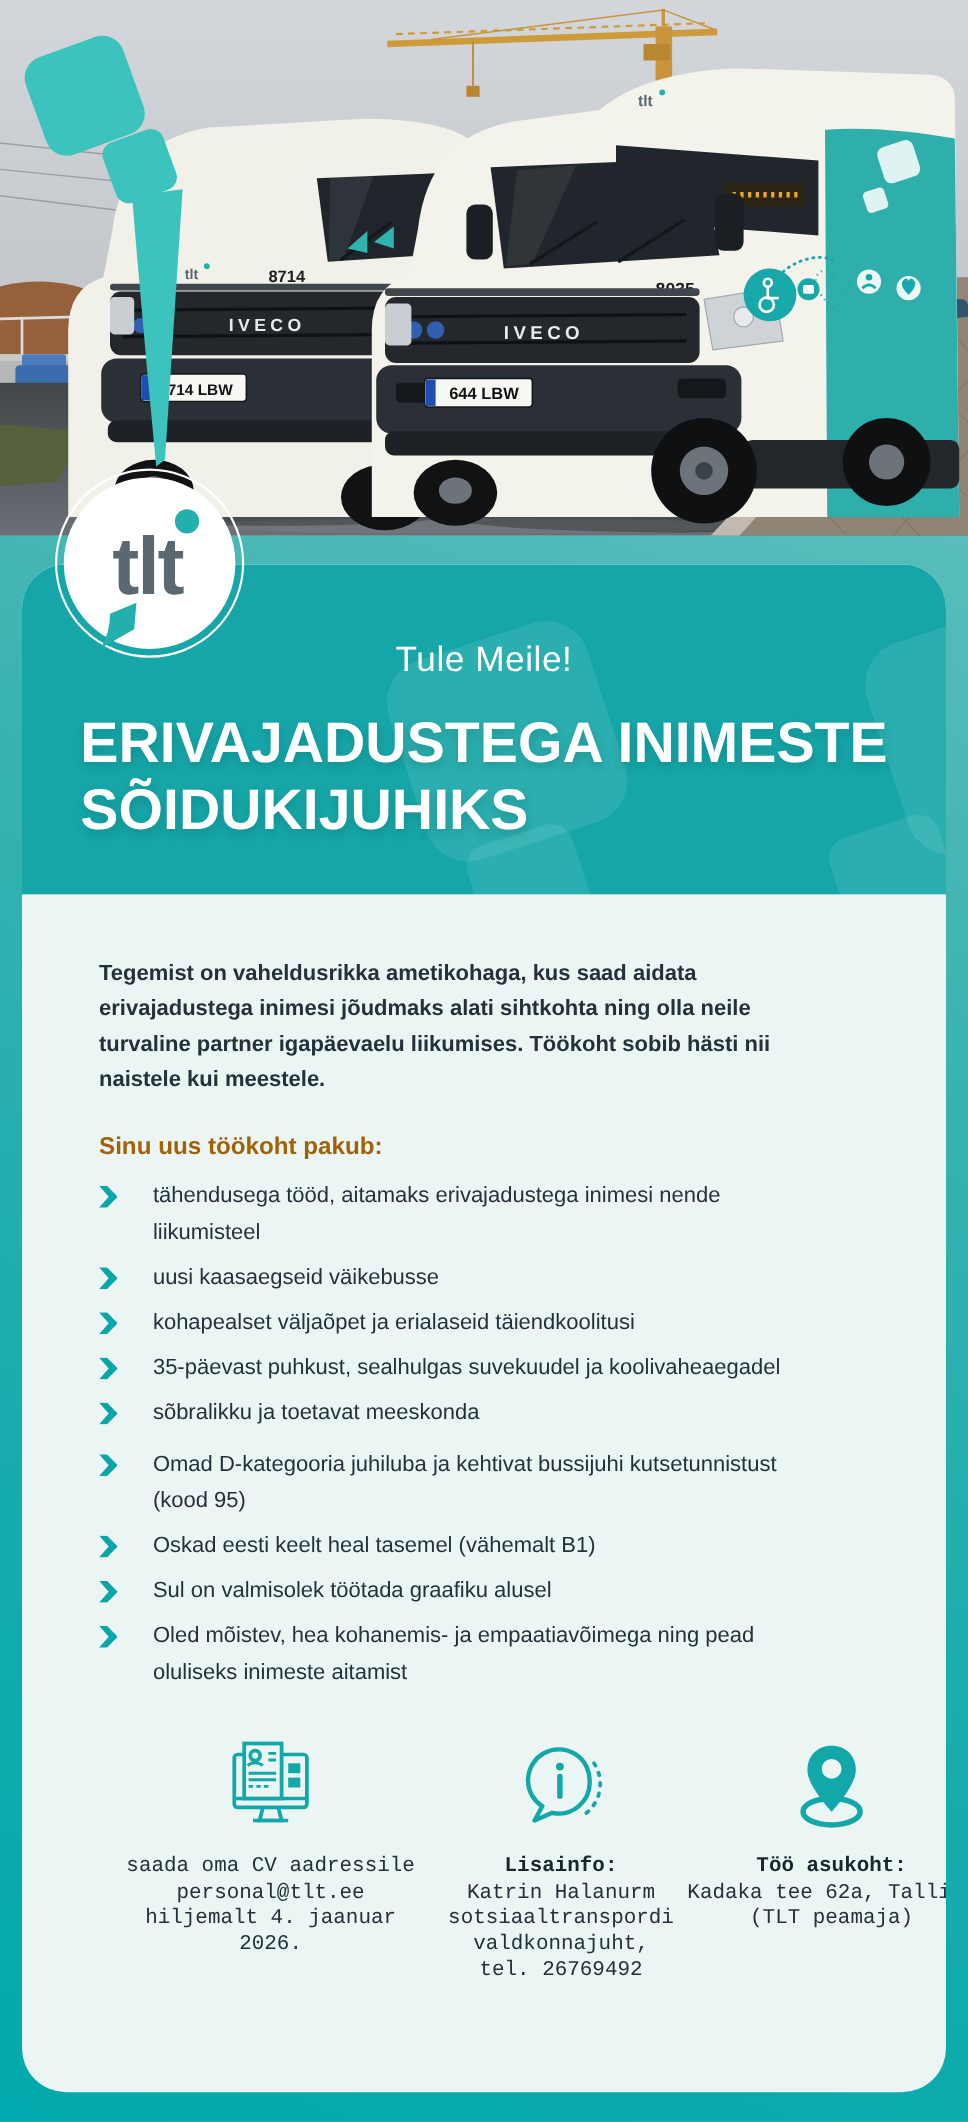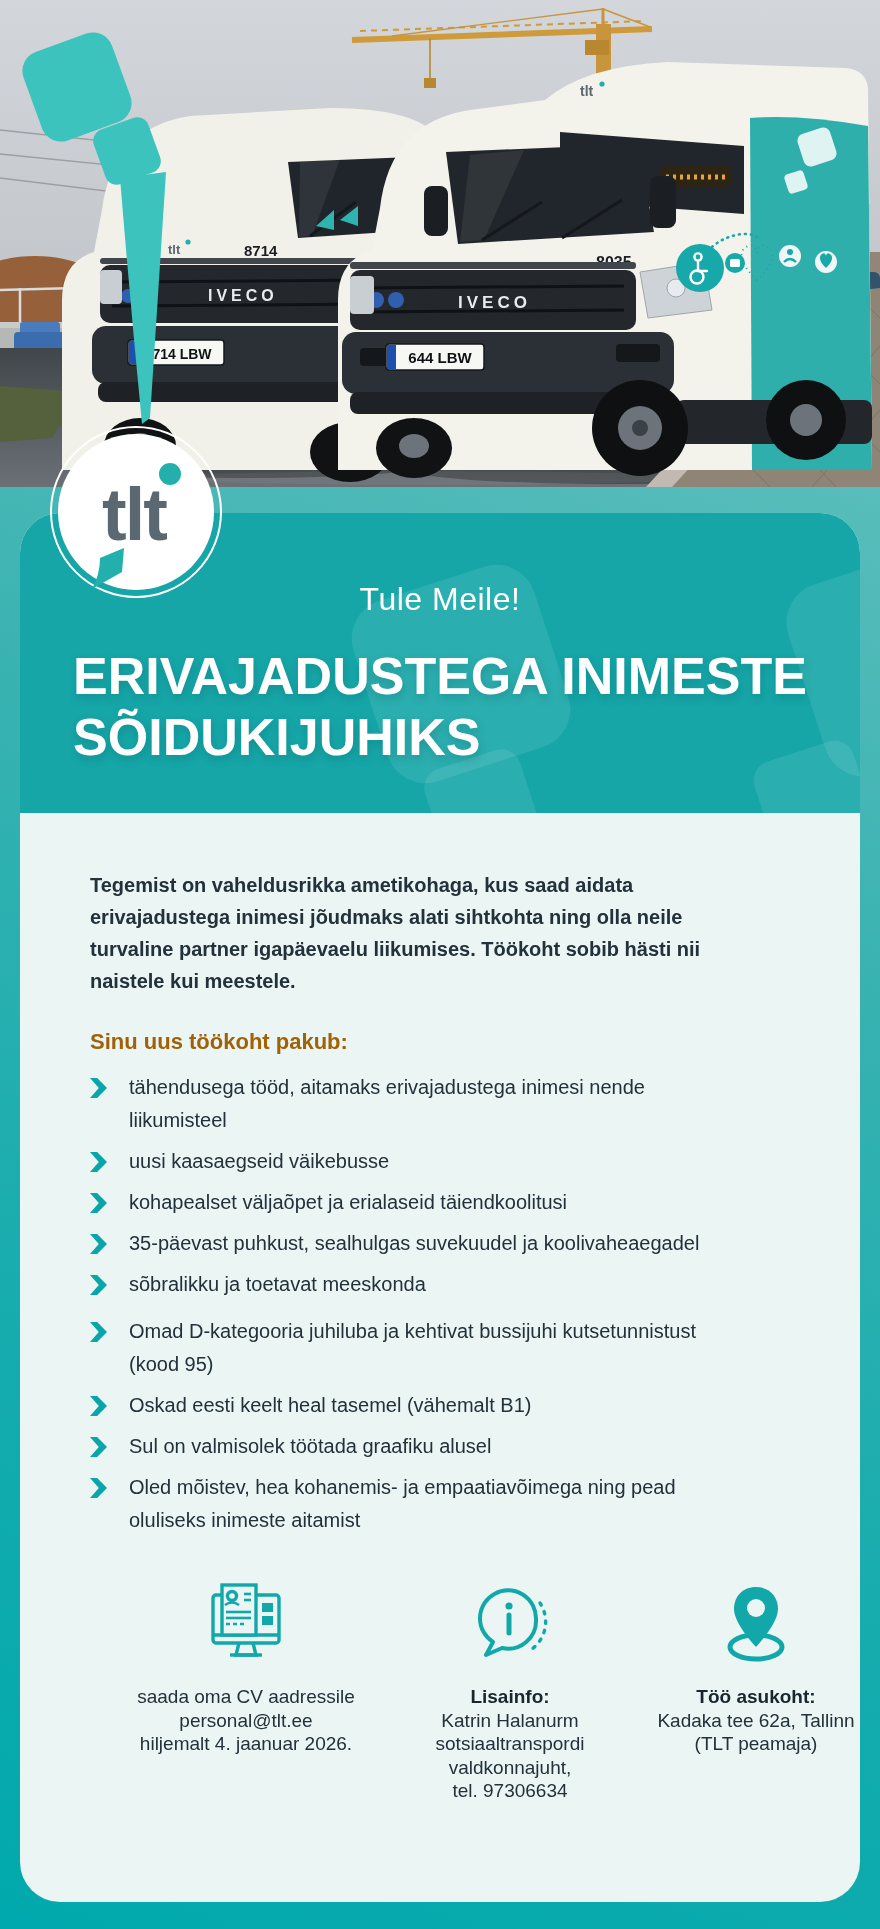--- a/index.html
+++ b/index.html
@@ -47,31 +47,31 @@
   .card-body{flex:1 1 auto;padding:56px 70px 0;position:relative;}
   .pre{white-space:pre-line;}
   .intro{
     margin:0;color:#22313A;font-size:20px;line-height:32px;font-weight:700;
   }
   .sec-heading{
     margin:30px 0 0;color:#a16207;font-size:22px;line-height:30px;font-weight:700;
   }
   ul.blist{list-style:none;margin:14px 0 0;padding:0;}
   ul.blist li{
-    display:flex;align-items:flex-start;gap:22px;
+    display:flex;align-items:flex-start;gap:32px;
     margin:0 0 8px;color:#22313A;font-size:20px;line-height:33px;
   }
   .chev{
     flex:0 0 auto;width:17px;height:20px;margin-top:7px;
     background:#0AA5A8;
     clip-path:polygon(0 0,42% 0,100% 50%,42% 100%,0 100%,52% 50%);
   }
   
   .footer{position:relative;margin-top:42px;height:300px;}
-  .fcol{position:absolute;top:0;width:280px;text-align:center;}
+  .fcol{position:absolute;top:0;width:280px;text-align:center;font-family:Liberation Mono, monospace;}
   .fcol.c1{left:16px;}
   .fcol.c2{left:280px;}
   .fcol.c3{left:526px;}
   .ficon{height:88px;display:flex;align-items:flex-end;justify-content:center;margin-bottom:18px;}
   .flabel{font-weight:700;color:#18262E;font-size:19px;line-height:23.5px;}
   .fline{color:#22313A;font-size:19px;line-height:23.5px;}
   
   .logo-badge{position:absolute;left:48px;top:424px;width:176px;height:176px;z-index:5;}
 </style>
 </head>
@@ -381,21 +381,21 @@
               <path d="M70,40 A28,28 0 1 0 27,63 L20,76 L36,69 A28,28 0 0 0 70,40 Z" stroke-width="4" stroke-linejoin="round"></path>
               <circle cx="43" cy="27" r="3.6" fill="#12A8AA" stroke="none"></circle>
               <line x1="43" y1="36" x2="43" y2="54" stroke-width="5" stroke-linecap="round"></line>
               <path d="M74,24 A34,34 0 0 1 63,72" stroke-width="3.4" stroke-dasharray="2.5,7" stroke-linecap="round"></path>
             </svg>
           </div>
           <div class="flabel">Lisainfo:</div>
           <div class="fline">Katrin Halanurm</div>
           <div class="fline">sotsiaaltranspordi</div>
           <div class="fline">valdkonnajuht,</div>
-          <div class="fline">tel. 97306634</div>
+          <div class="fline">tel. 26769492</div>
         </div>
 
         <div class="fcol c3">
           <div class="ficon">
             <svg width="92" height="88" viewBox="0 0 92 88" fill="none">
               <ellipse cx="46" cy="68" rx="26" ry="12" stroke="#12A8AA" stroke-width="5"></ellipse>
               <path d="M46,8 C33,8 24,17 24,30 C24,45 46,68 46,68 C46,68 68,45 68,30 C68,17 59,8 46,8 Z" fill="#12A8AA"></path>
               <circle cx="46" cy="29" r="9" fill="#EAF5F4"></circle>
             </svg>
           </div>

